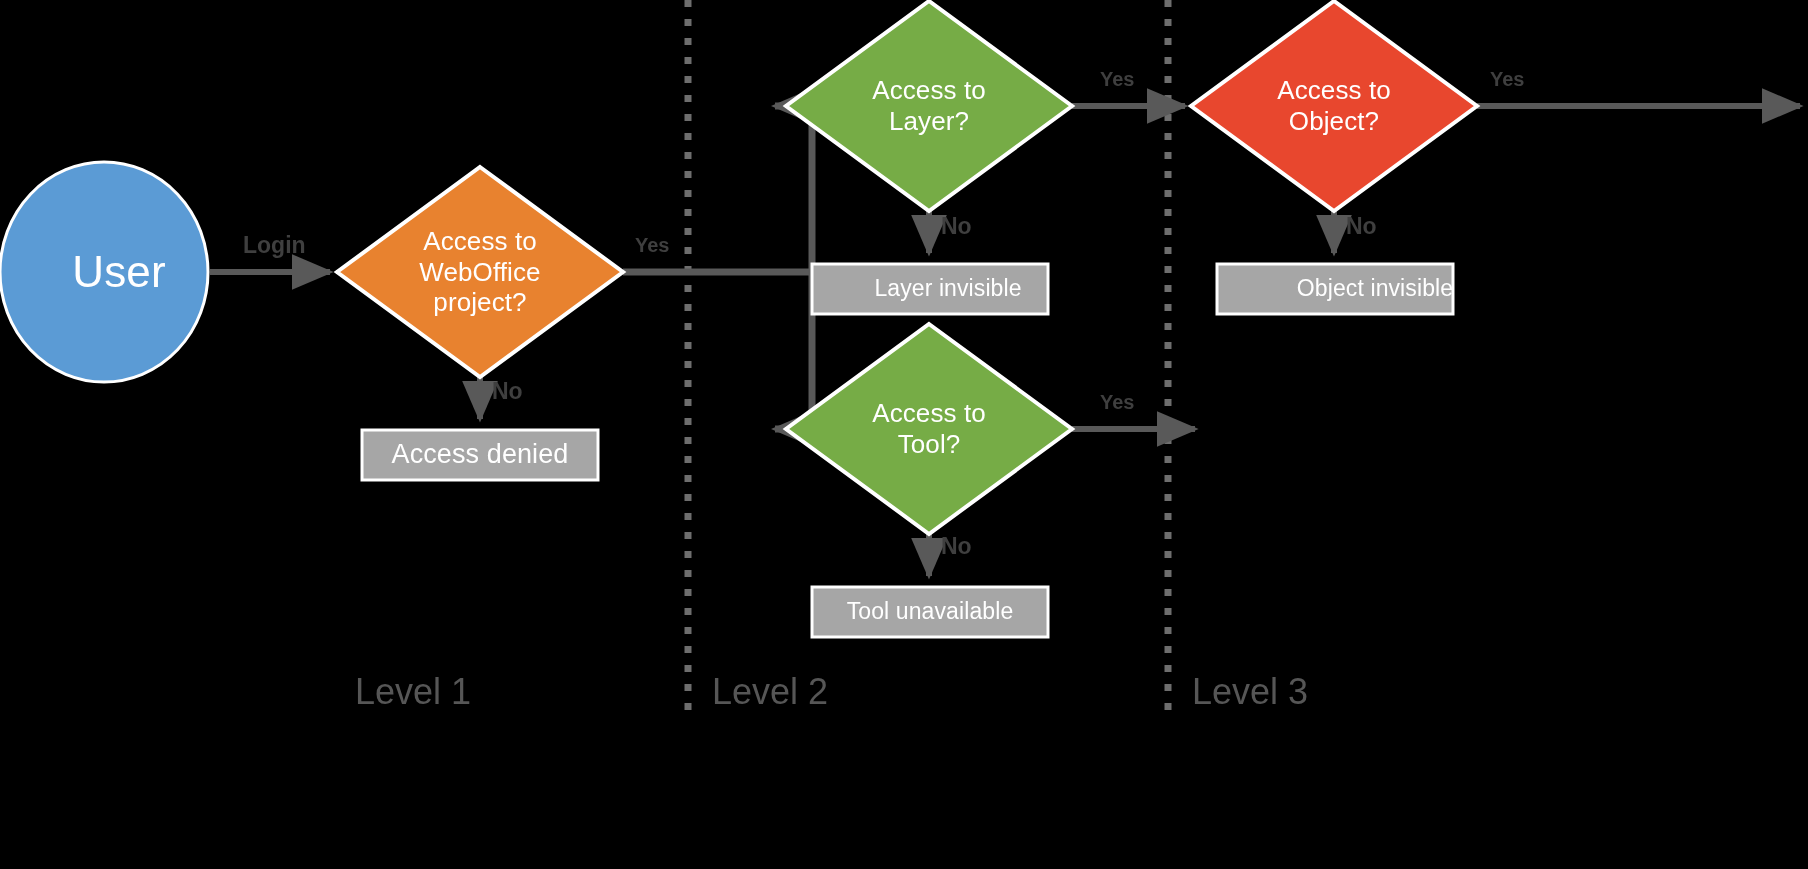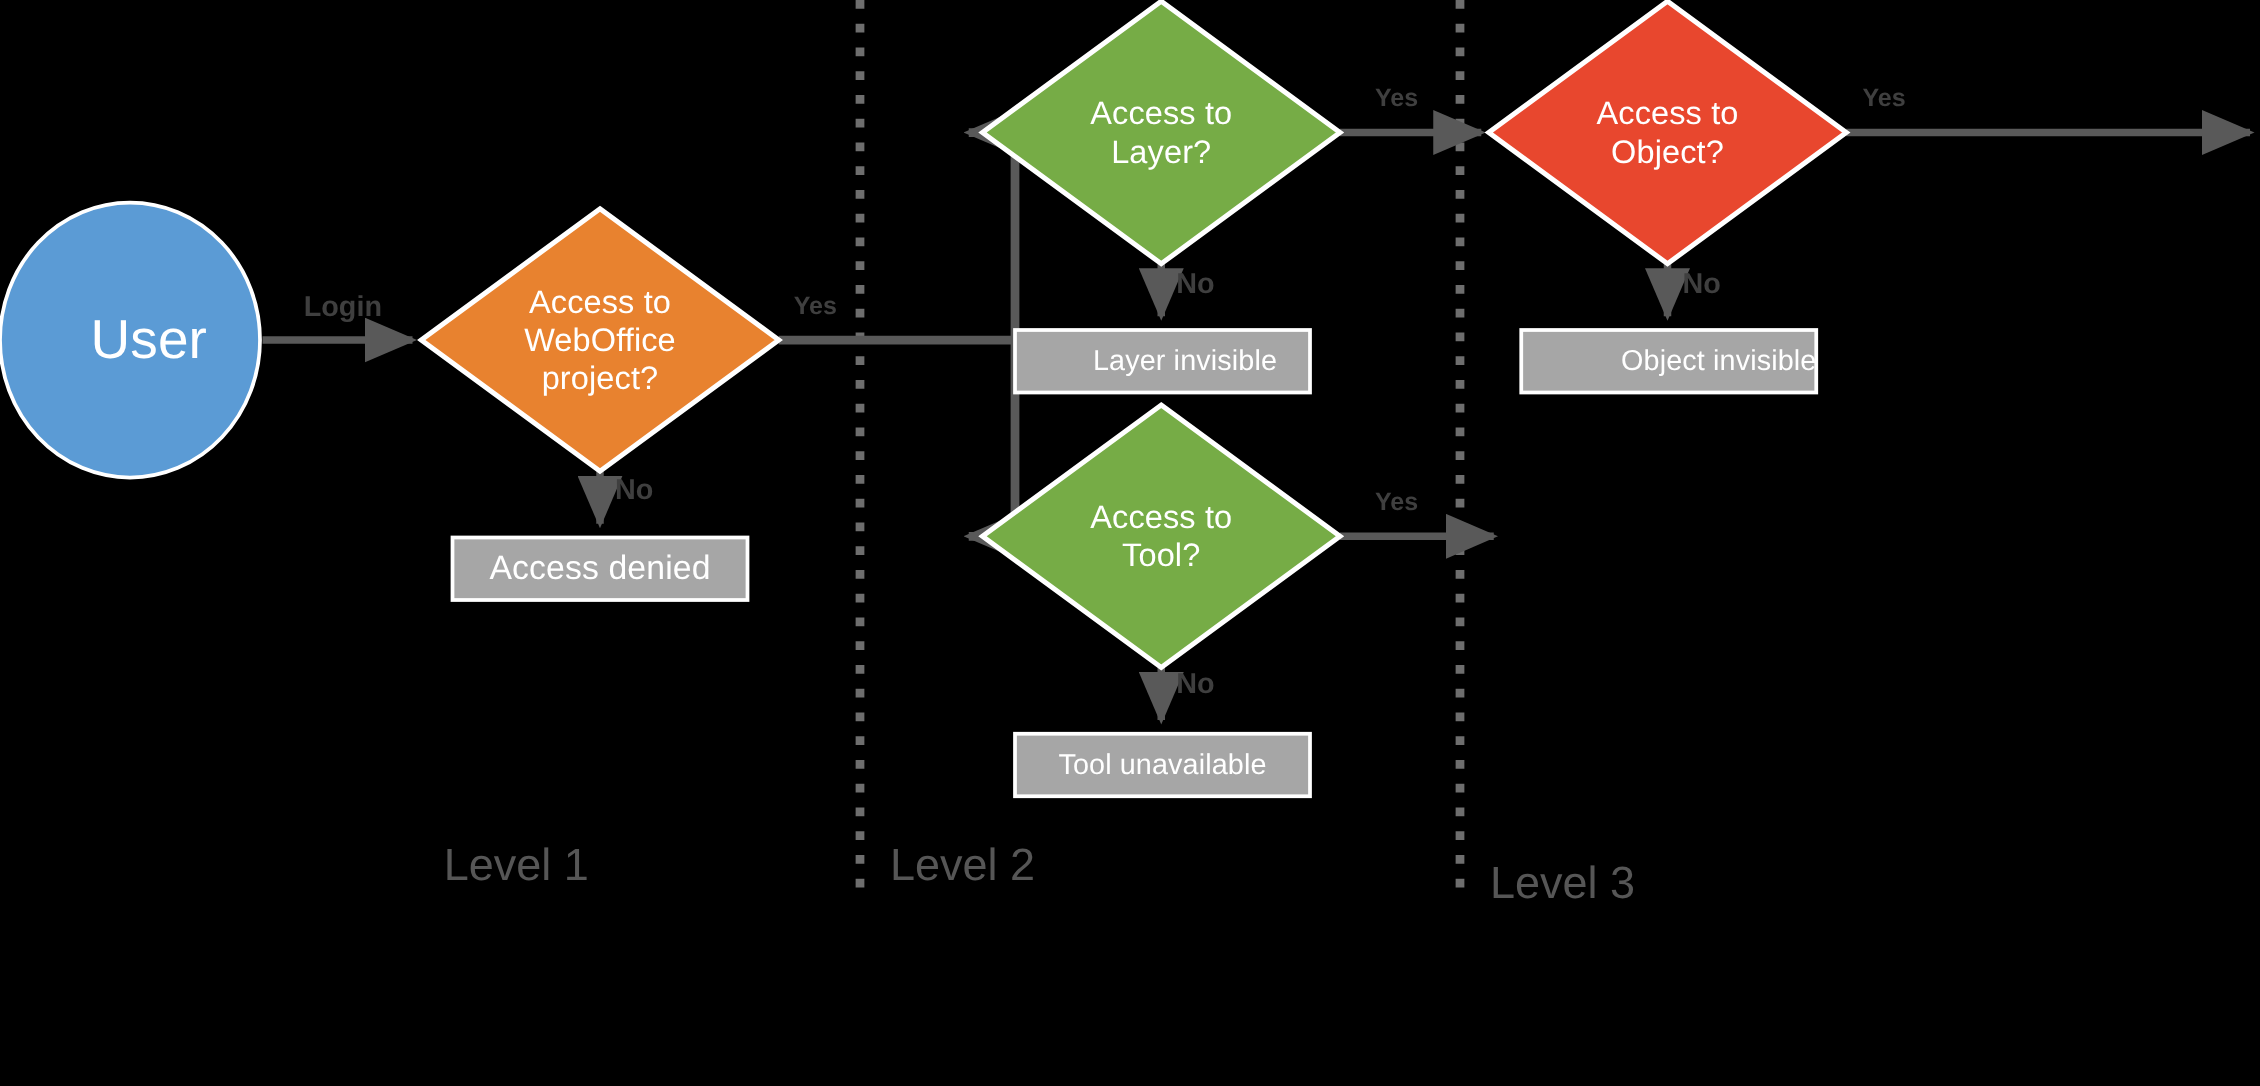--- a/index.html
+++ b/index.html
@@ -147,15 +147,15 @@
   <div class="edge-label" style="left:1100px; top:391px; font-size:20px;">Yes</div>
 
   <div class="edge-label" style="left:1346px; top:213px; font-size:23px;">No</div>
 
   <div class="edge-label" style="left:1490px; top:68px; font-size:20px;">Yes</div>
 
   <div class="level-label" style="left:355px; top:671px; font-size:36px;">Level 1</div>
 
   <div class="level-label" style="left:712px; top:671px; font-size:36px;">Level 2</div>
 
-  <div class="level-label" style="left:1192px; top:671px; font-size:36px;margin-top:14px;">Level 3</div>
+  <div class="level-label" style="left:1192px; top:671px; font-size:36px;">Level 3</div>
 
 </div>
 
 </body></html>

